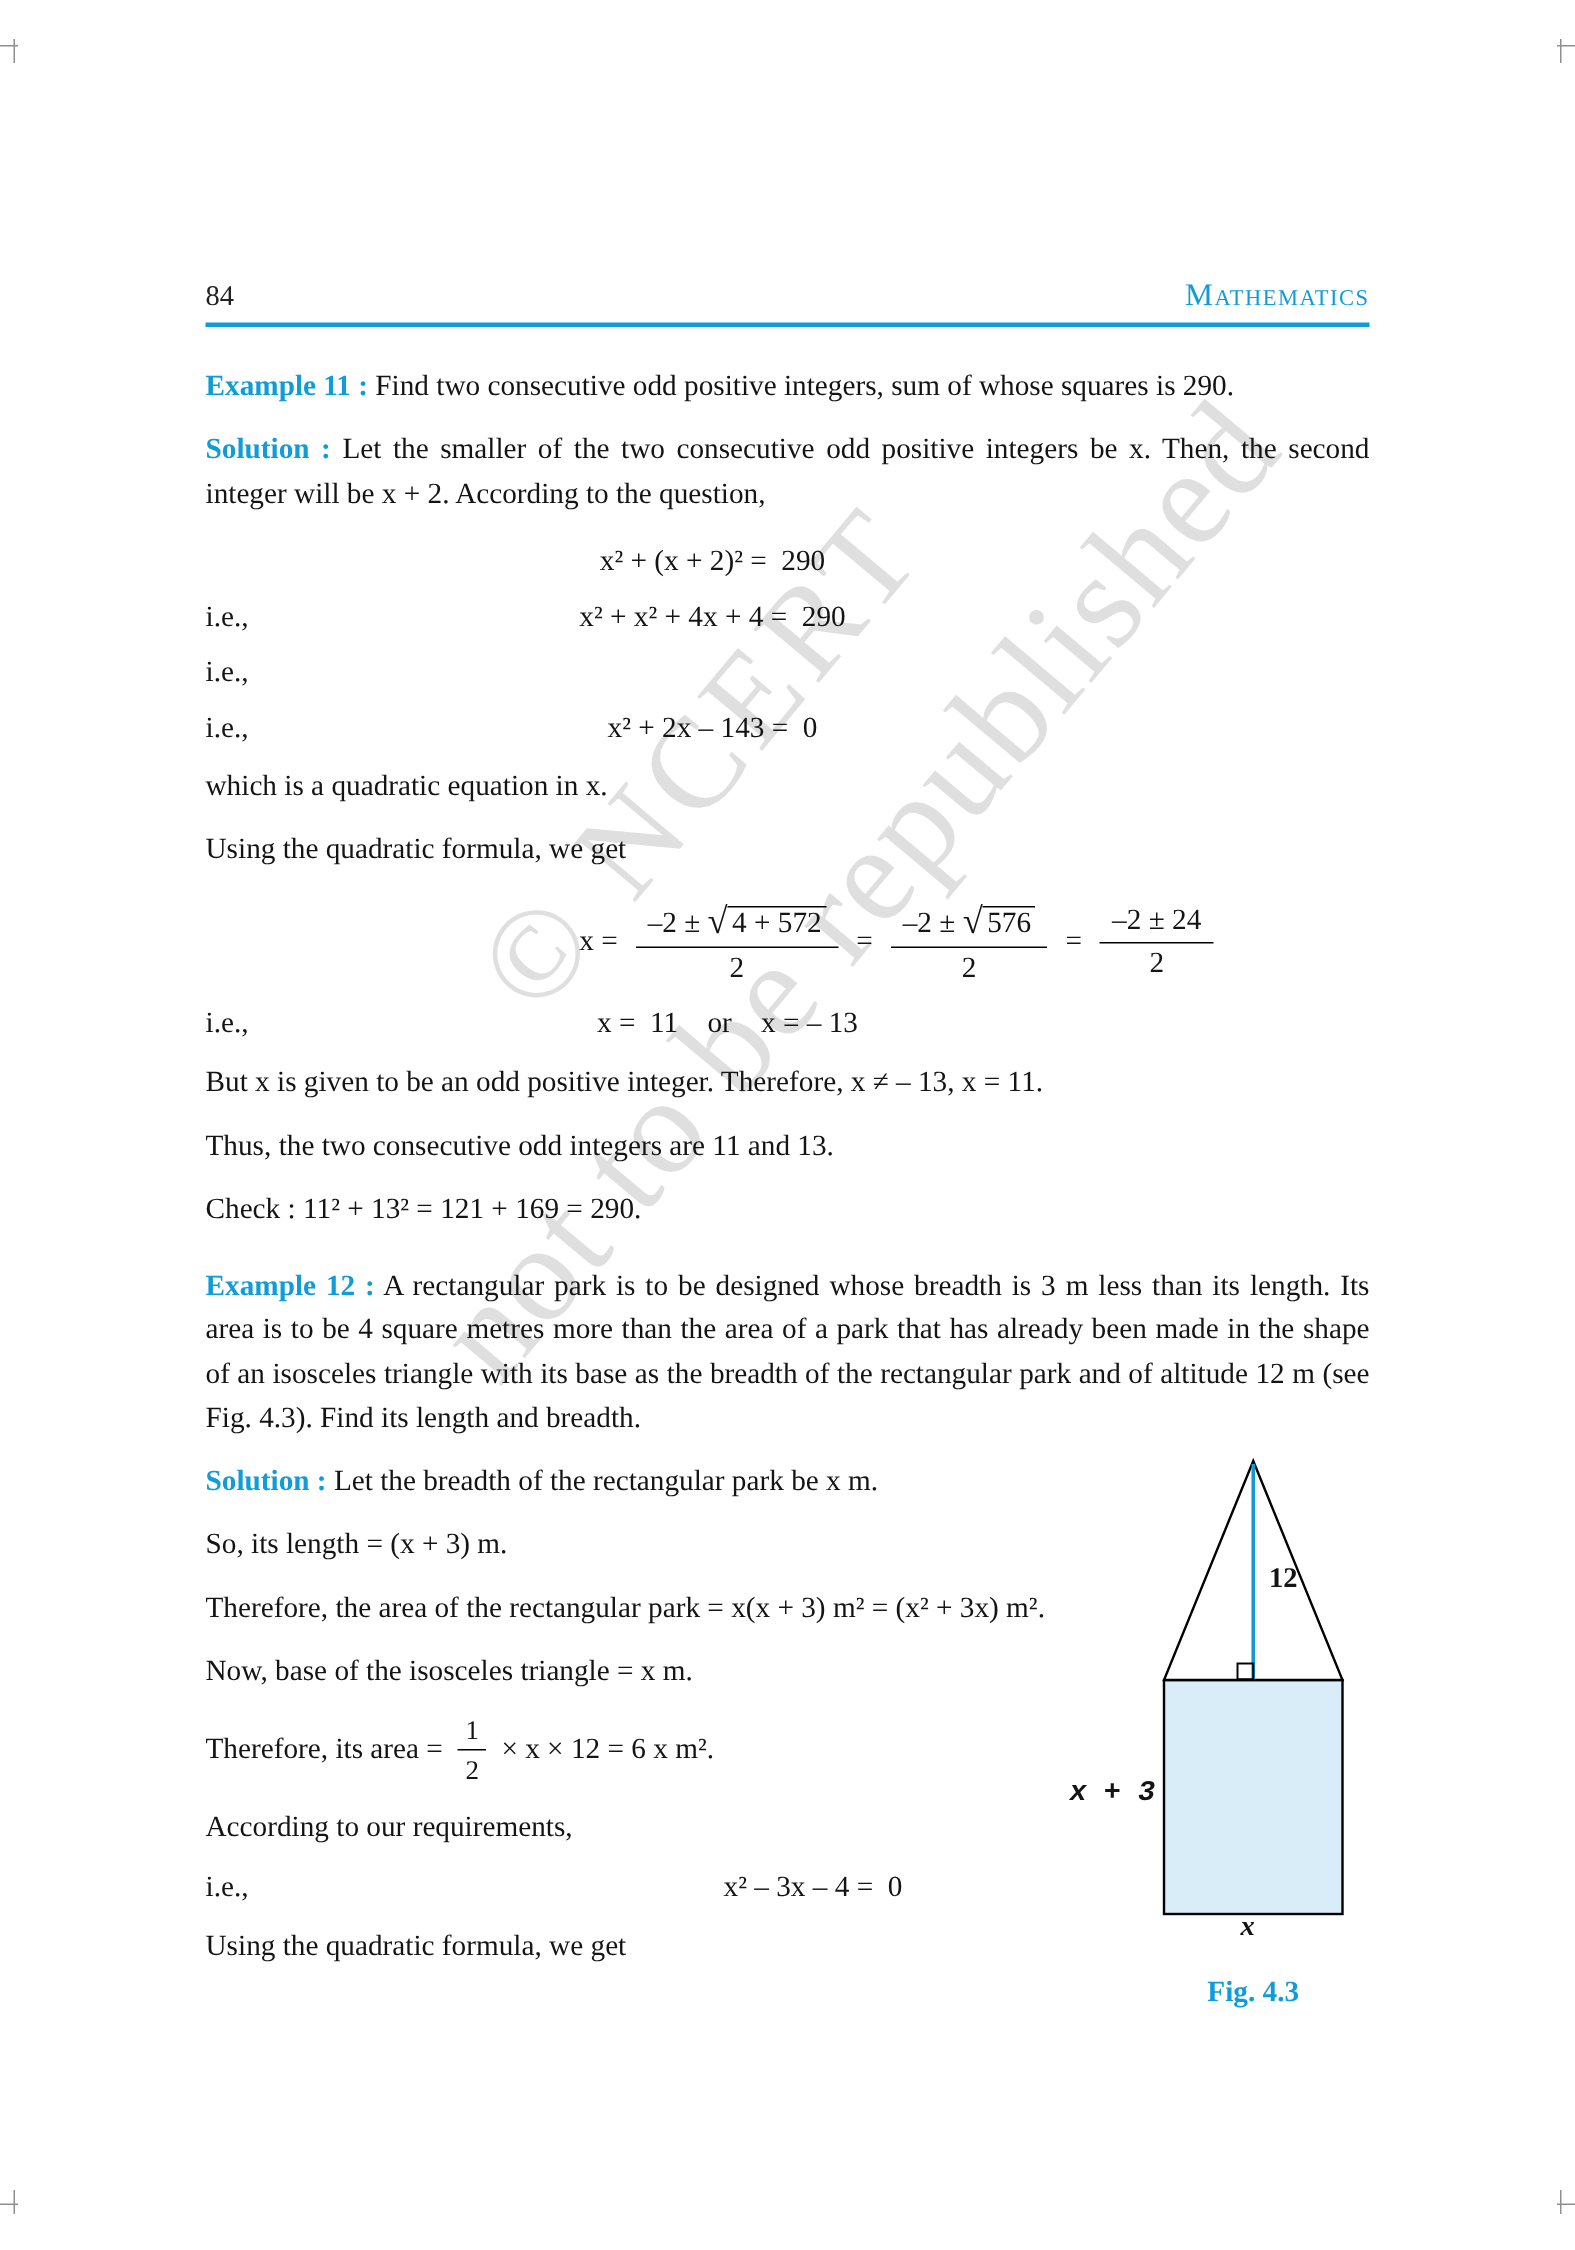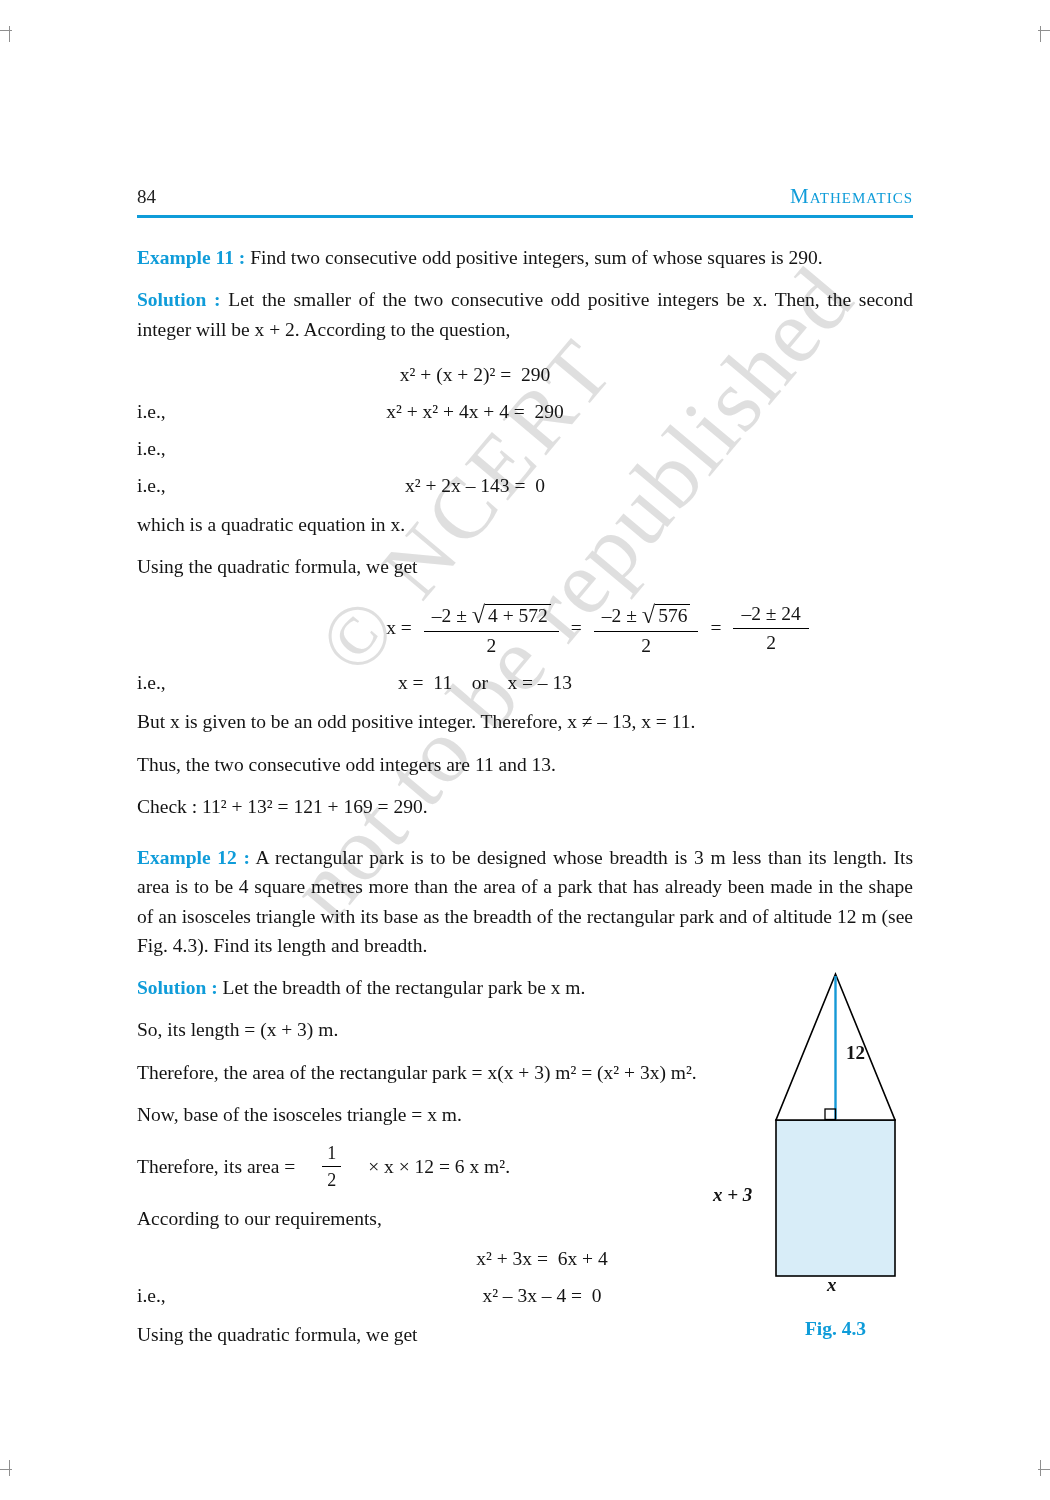--- a/index.html
+++ b/index.html
@@ -66,31 +66,31 @@
     margin:18px 0 4px 0;font-size:19.5px;padding-left:145px;
   }
   .frac{display:inline-block;vertical-align:middle;text-align:center;}
   .frac .num{display:block;border-bottom:1.6px solid #000;padding:1px 8px 3px 8px;white-space:nowrap;}
   .frac .den{display:block;padding-top:3px;}
   .sqrt{white-space:nowrap;}
   .sqrt-sign{font-size:1.25em;position:relative;top:1px;}
   .rad{border-top:1.6px solid #000;padding:0 3px;}
 
   
-  .area-line{display:flex;align-items:center;gap:27px;font-size:19.5px;margin-top:14px;}
+  .area-line{display:flex;align-items:center;gap:10px;font-size:19.5px;margin-top:14px;}
   .area-line .frac{font-size:18px;}
   .area-line .frac .num{border-bottom-width:1.4px;padding:0 5px 2px 5px;}
 
   
   .figure{float:right;width:200px;margin:8px 0 6px 16px;font-size:19px;position:relative;}
   .fig-canvas{position:relative;width:200px;height:336px;}
   .fig-canvas svg{position:absolute;left:45px;top:0;}
   .fig-label{position:absolute;font-weight:bold;}
   .lbl-12{left:133px;top:74px;}
-  .lbl-side{left:0px;top:216px;font-style:italic;}
+  .lbl-side{left:0px;top:216px;font-style:italic;font-family:Liberation Mono, monospace;}
   .lbl-base{left:114px;top:306px;font-style:italic;}
   .fig-caption{margin:14px 0 0 45px;width:155px;text-align:center;font-size:19.5px;}
 
   .clear{clear:both;}
 
   .footer{
     position:absolute;left:0;right:0;bottom:40px;
     text-align:center;font-size:16px;color:#111;z-index:1;
   }
 </style>
@@ -212,24 +212,20 @@
       <span class="frac">
         <span class="num">1</span>
         <span class="den">2</span>
       </span>
       <span>× x × 12 = 6 x m².</span>
     </div>
 
     <p class="para">According to our requirements,</p>
 
     <div class="eq-row">
-      <span class="eq-label"></span>
-      <span class="eq-body ex12">x² + 3x =  6x + 4</span>
-    </div>
-    <div class="eq-row">
       <span class="eq-label">i.e.,</span>
       <span class="eq-body ex12">x² – 3x – 4 =  0</span>
     </div>
 
     <p class="para">Using the quadratic formula, we get</p>
 
     <div class="clear"></div>
   </div>
 
 </div>

